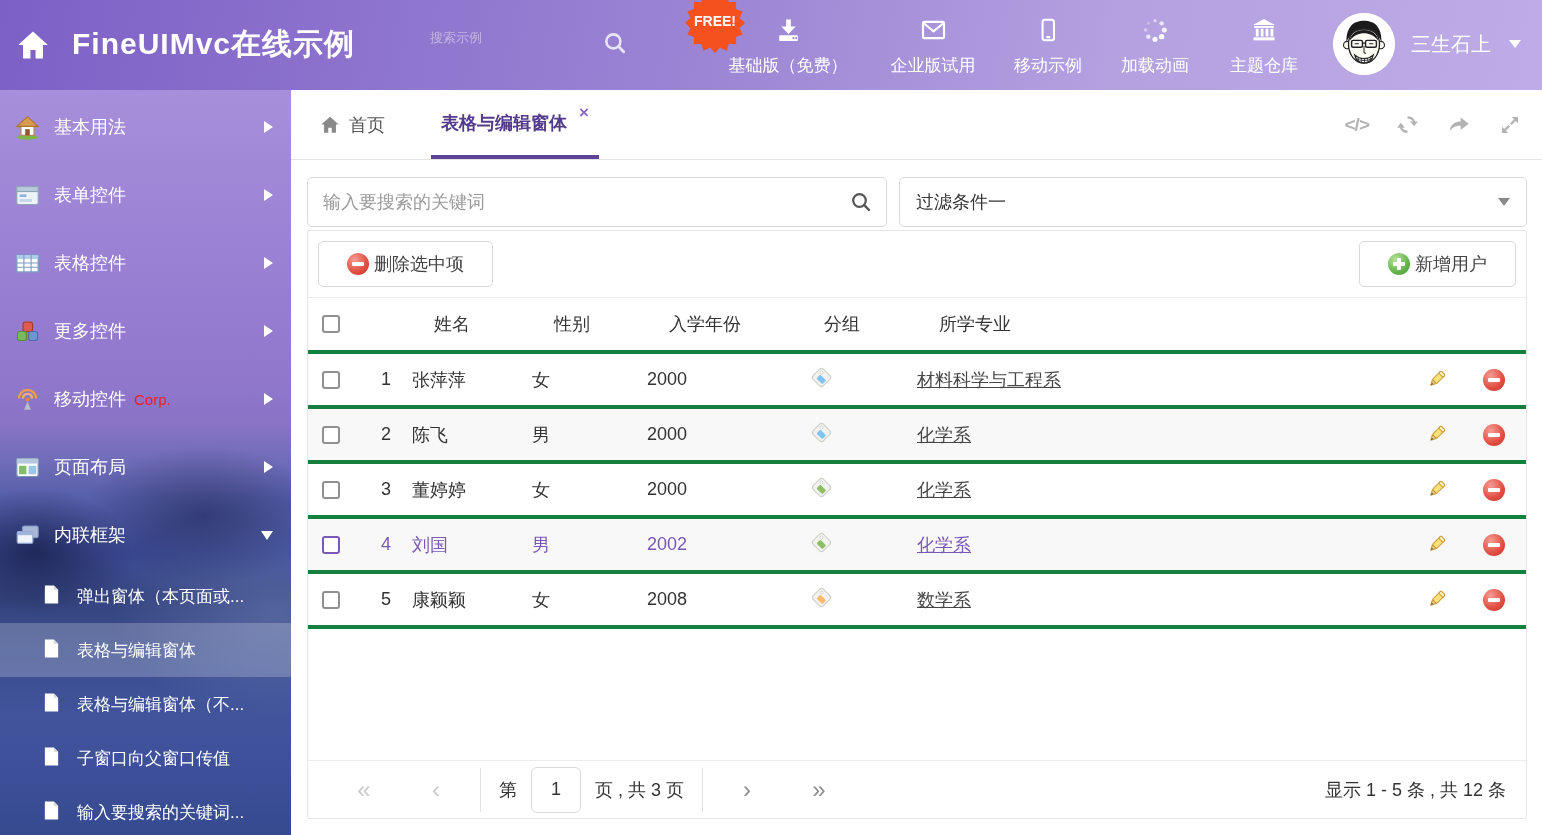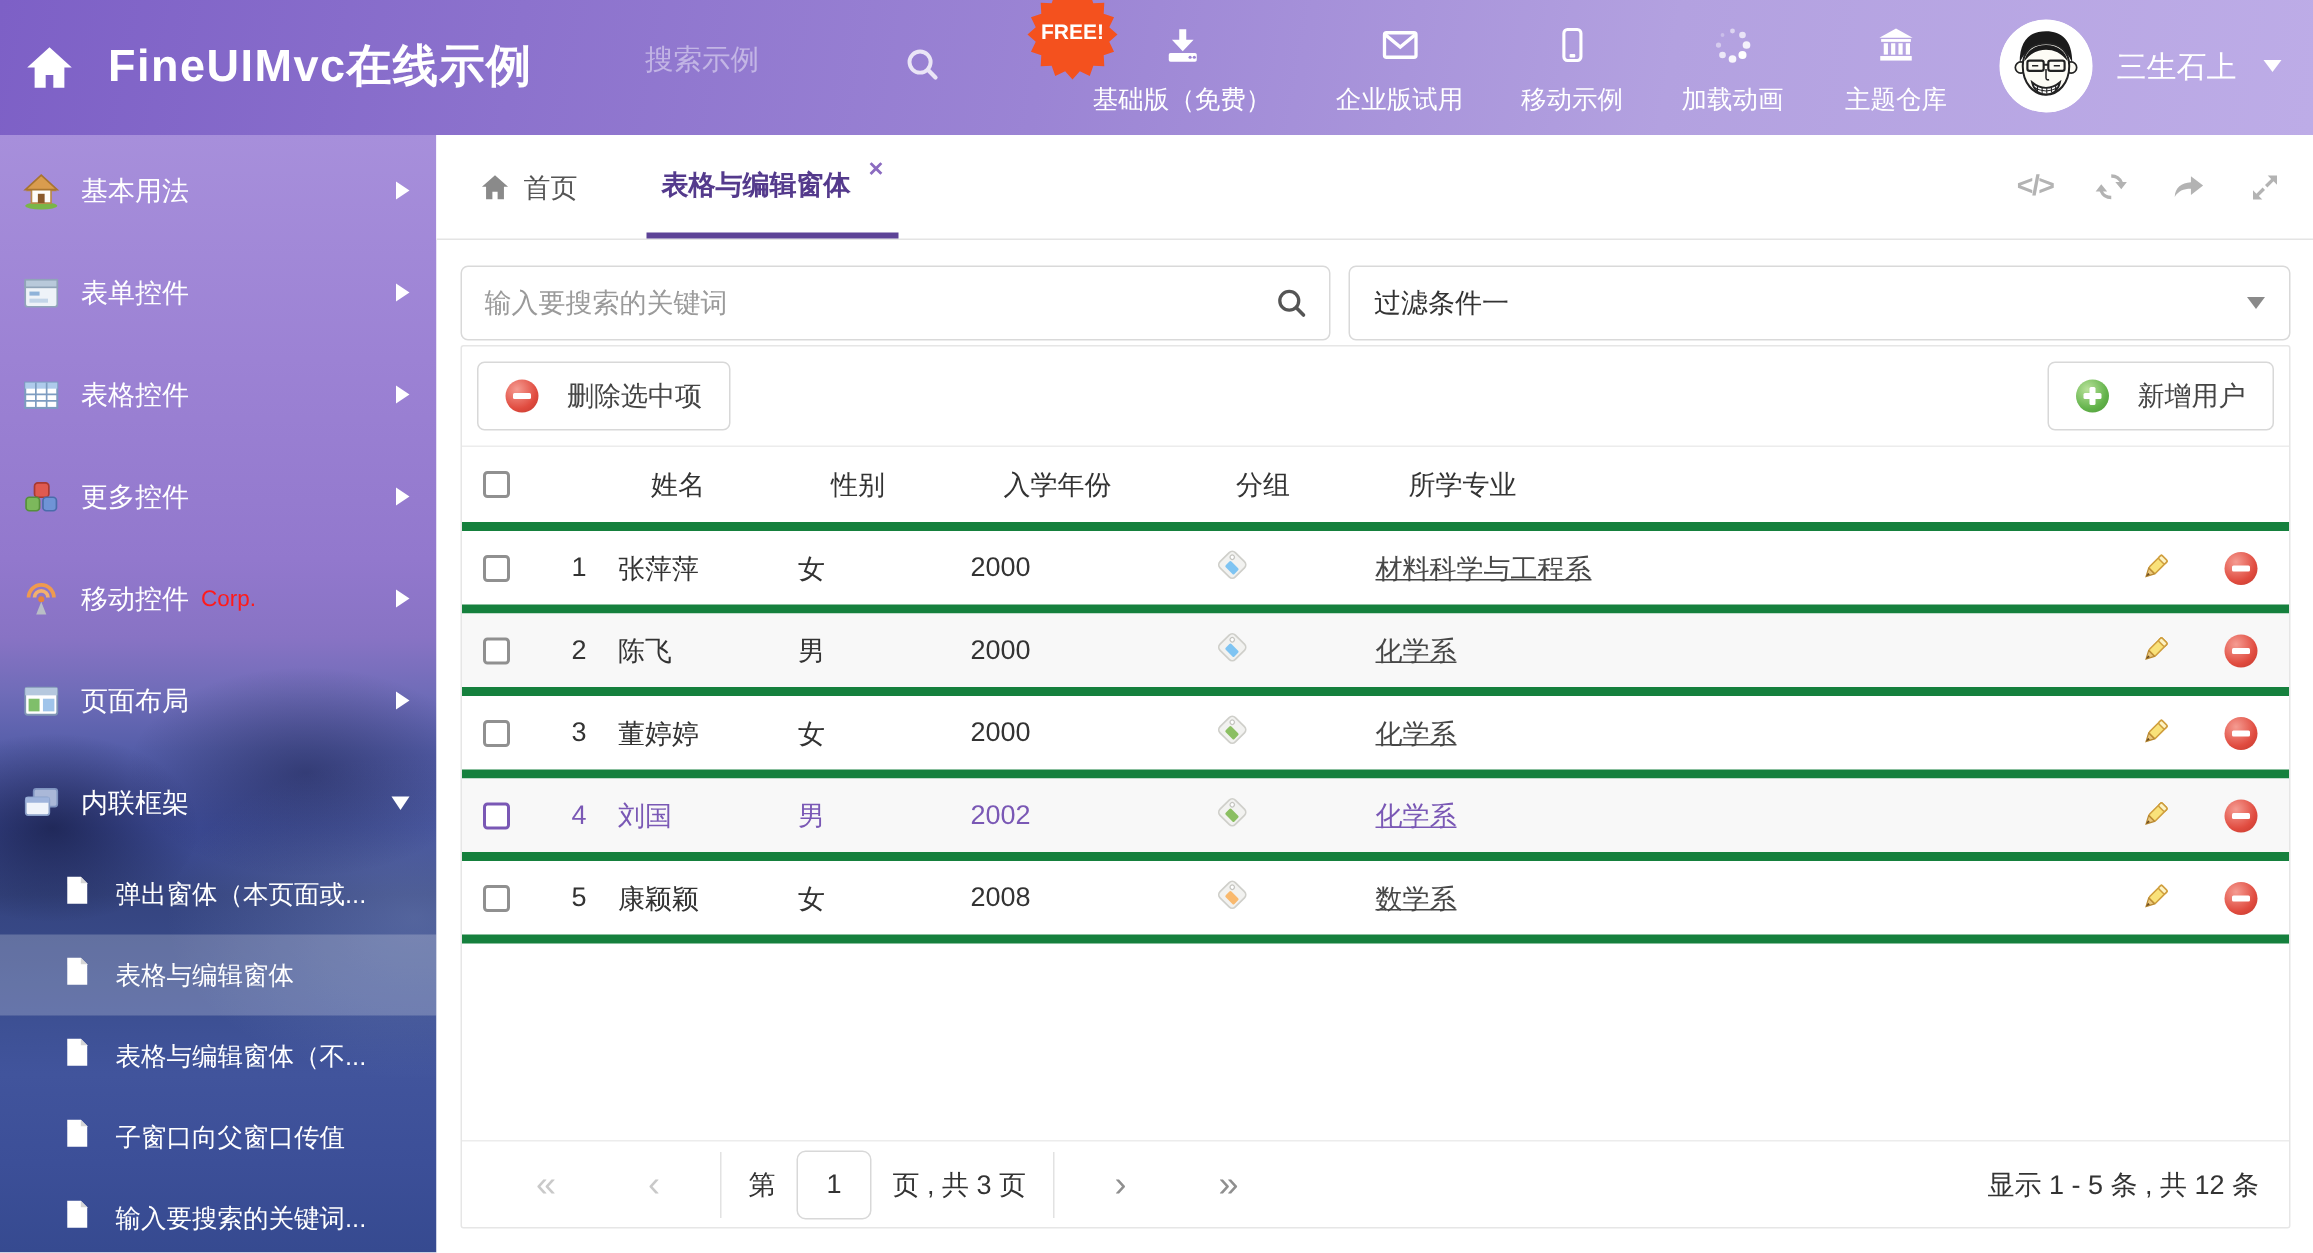--- a/index.html
+++ b/index.html
@@ -5,21 +5,21 @@
   * { margin:0; padding:0; box-sizing:border-box; }
   html,body { width:1542px; height:835px; font-family:"Liberation Sans","DejaVu Sans",sans-serif; background:#fff; overflow:hidden; }
   .app { width:1542px; height:835px; display:flex; flex-direction:column; }
 
   
   .topbar { position:relative; flex:none; height:90px; color:#fff;
     background:linear-gradient(100deg, var(--header1,#7d60c6) 0%, #9b84d4 45%, #b3a1e0 72%, var(--header2,#bdace7) 100%); }
   .brand-home { position:absolute; left:16px; top:28px; }
   .brand-title { position:absolute; left:72px; top:24px; font-size:30px; font-weight:bold; letter-spacing:1px; }
   .hsearch-input { position:absolute; left:430px; top:30px; width:160px; background:transparent; border:none; outline:none;
-    color:#fff; font-size:19px; }
+    color:#fff; font-size:13px; }
   .hsearch-input::placeholder { color:rgba(255,255,255,.45); }
   .hsearch-icon { position:absolute; left:602px; top:30px; opacity:.8; }
   .free-badge { position:absolute; left:683px; top:-9px; width:64px; height:64px; }
   .free-badge text { font-weight:bold; font-size:14px; }
   .topnav-item { position:absolute; top:16px; transform:translateX(-50%); display:flex; flex-direction:column; align-items:center; gap:6px; cursor:pointer; }
   .topnav-item .tlabel { font-size:17px; white-space:nowrap; }
   .userbox { position:absolute; left:1333px; top:13px; display:flex; align-items:center; gap:16px; cursor:pointer; }
   .avatar { width:62px; height:62px; border-radius:50%; background:#fff; overflow:hidden; flex:none; }
   .uname { font-size:20px; }
   .caret-down-w { width:0; height:0; border-top:8px solid #fff; border-left:6px solid transparent; border-right:6px solid transparent; margin-left:2px; }
@@ -61,30 +61,30 @@
   .search-box { position:relative; width:580px; }
   .search-box input { width:100%; height:50px; border:1px solid #d9d9d9; border-radius:5px; padding:0 46px 0 15px; font-size:18px; color:#333; outline:none; font-family:inherit;}
   .search-box input::placeholder { color:#9a9a9a; }
   .search-box .sbicon { position:absolute; right:14px; top:13px; cursor:pointer; }
   .select-box { flex:1; height:50px; border:1px solid #d9d9d9; border-radius:5px; display:flex; align-items:center; justify-content:space-between; padding:12px 16px; font-size:18px; color:#333; cursor:pointer; }
   .caret-down-g { width:0; height:0; border-top:8px solid #8a8a8a; border-left:6px solid transparent; border-right:6px solid transparent; }
 
   
   .grid-panel { flex:1; border:1px solid #e6e6e6; border-radius:2px; display:flex; flex-direction:column; min-height:0; }
   .grid-toolbar { flex:none; display:flex; justify-content:space-between; padding:10px; border-bottom:1px solid #ececec; }
-  .btn { display:flex; align-items:center; gap:19px; height:46px; padding:0 18px; background:#fff; border:1px solid #d8d8d8; border-radius:5px; font-size:18px; color:#444; cursor:pointer; font-family:inherit; }
+  .btn { display:flex; align-items:center; gap:5px; height:46px; padding:0 28px; background:#fff; border:1px solid #d8d8d8; border-radius:5px; font-size:18px; color:#444; cursor:pointer; font-family:inherit; }
   .icon-minus, .icon-plus { position:relative; width:22px; height:22px; border-radius:50%; flex:none; }
   .icon-minus { background:radial-gradient(circle at 35% 30%, #f59c92, var(--red,#e04b3f) 62%, #bf382c); }
   .icon-plus  { background:radial-gradient(circle at 35% 30%, #b9e29a, var(--green,#62b24a) 62%, #4c9737); }
   .icon-minus::after { content:""; position:absolute; left:5px; top:9px; width:12px; height:4px; background:#fff; border-radius:1px; }
   .icon-plus::after  { content:""; position:absolute; left:5px; top:9px; width:12px; height:4px; background:#fff; border-radius:1px; }
   .icon-plus::before { content:""; position:absolute; left:9px; top:5px; width:4px; height:12px; background:#fff; border-radius:1px; }
 
   .gtable { flex:none; }
-  .grow { display:grid; grid-template-columns:52px 52px 120px 115px 155px 115px 1fr 52px 64px; align-items:center; height:55px; border-bottom:6px solid #15803d; font-size:18px; color:#333; }
+  .grow { display:grid; grid-template-columns:52px 52px 120px 115px 155px 115px 1fr 52px 64px; align-items:center; height:55px; border-bottom:4px solid #15803d; font-size:18px; color:#333; }
   .grow.ghead { height:56px; }
   .grow.even { background:#f8f8f8; }
   .ghead .hcell { padding-left:22px; }
   .cell-check { display:flex; justify-content:flex-start; padding-left:14px; }
   .checkbox { width:18px; height:18px; border:2px solid #909090; border-radius:3px; background:#fff; cursor:pointer; }
   .cell-num { text-align:center; }
   .cell-tag { display:flex; padding-left:8px; }
   .major-link { color:#474747; text-decoration:underline; cursor:pointer; }
   .cell-act { display:flex; justify-content:center; cursor:pointer; }
   .grow.selected { color:var(--selected,#7a58b5); }

